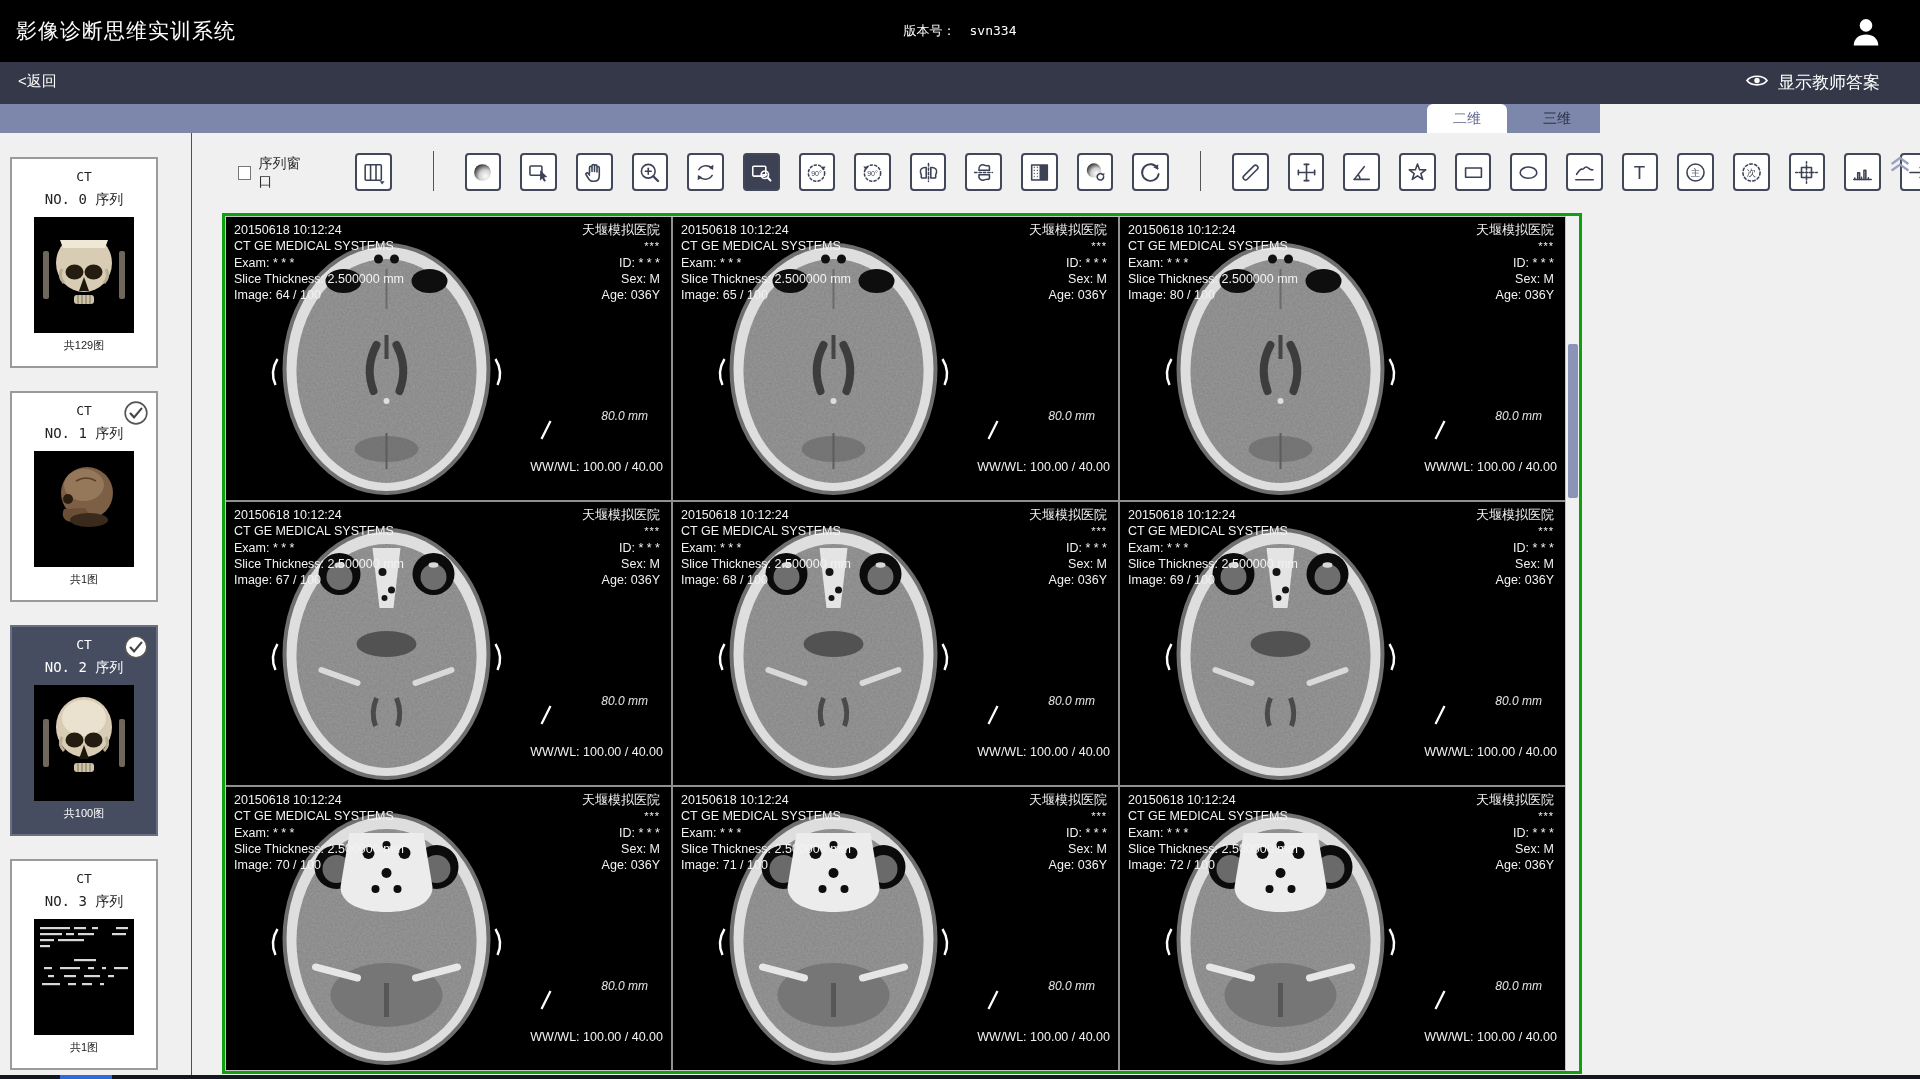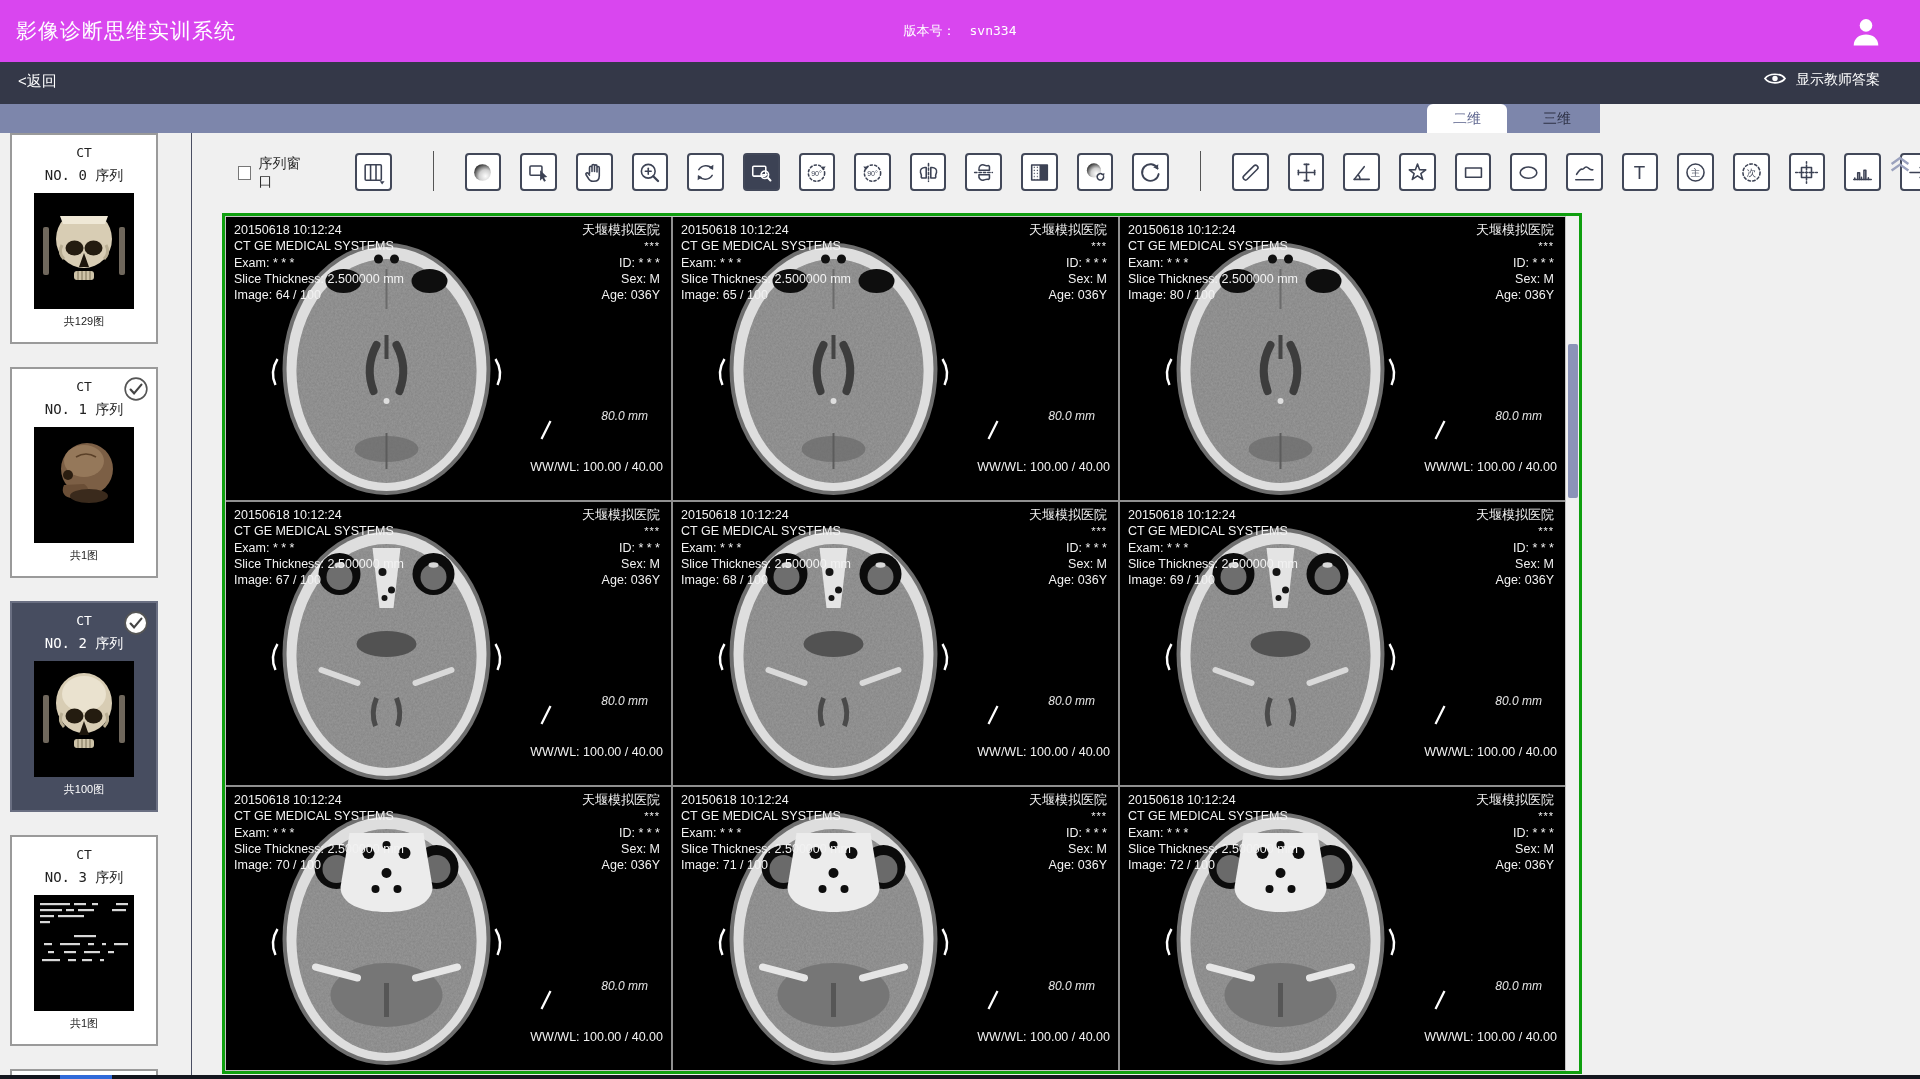--- a/index.html
+++ b/index.html
@@ -1,34 +1,34 @@
 <!DOCTYPE html>
 <html><head>
 <meta charset="utf-8">
 <style>
   html,body{margin:0;padding:0;background:#e8e8e8;font-family:"Liberation Sans",sans-serif;}
   .app{position:relative;width:1920px;height:1079px;overflow:hidden;background:#f0f0f0;}
 
   
-  .hdr{position:absolute;left:0;top:0;width:1920px;height:62px;background:#d946ef;}
+  .hdr{position:absolute;left:0;top:0;width:1920px;height:62px;background:#000000;}
   .hdr .title{position:absolute;left:16px;top:17px;font-size:21px;color:#fff;letter-spacing:1px;}
   .hdr .ver{position:absolute;left:50%;transform:translateX(-50%);top:22px;font-size:13px;color:#fff;}
   .hdr .ver b{font-weight:normal;margin-left:14px;font-family:"DejaVu Sans Mono",monospace;}
   .hdr .user{position:absolute;right:36px;top:14px;width:36px;height:36px;cursor:pointer;}
   .navbar{position:absolute;left:0;top:62px;width:1920px;height:42px;background:#343848;}
   .navbar .back{position:absolute;left:18px;top:10px;font-size:15px;color:#fff;cursor:pointer;}
-  .navbar .showans{position:absolute;right:40px;top:9px;display:flex;align-items:center;gap:9px;color:#fff;font-size:14px;cursor:pointer;}
+  .navbar .showans{position:absolute;right:40px;top:9px;display:flex;align-items:center;gap:9px;color:#fff;font-size:17px;cursor:pointer;}
   .tabstrip{position:absolute;left:0;top:104px;width:1600px;height:29px;background:#7D86AB;}
   .tabs{position:absolute;right:0;bottom:0;display:flex;}
   .tab{height:29px;line-height:29px;text-align:center;font-size:14px;cursor:pointer;}
   .tab.active{width:80px;background:#fff;color:#5a628c;border-radius:6px 6px 0 0;margin-right:7px;}
   .tab.inactive{width:86px;color:#2c3044;}
 
   
-  .sidebar{position:absolute;left:0;top:133px;width:192px;height:946px;background:#f0f0f0;border-right:1px solid #4a4f63;box-sizing:border-box;padding:0 10px 0 10px;}
+  .sidebar{position:absolute;left:0;top:133px;width:192px;height:946px;background:#f0f0f0;border-right:1px solid #4a4f63;box-sizing:border-box;padding:24px 10px 0 10px;}
   .card{position:relative;width:148px;height:211px;background:#fff;border:2px solid #9a9a9a;box-sizing:border-box;margin-bottom:23px;cursor:pointer;}
   .card .mod{text-align:center;margin-top:10px;font-family:"DejaVu Sans Mono",monospace;font-size:13px;color:#222;}
   .card .ser{text-align:center;margin-top:7px;font-family:"DejaVu Sans Mono",monospace;font-size:14px;color:#222;}
   .card .thumb{width:100px;height:116px;margin:8px auto 0 auto;background:#000;}
   .card .cnt{text-align:center;margin-top:5px;font-size:11px;color:#222;}
   .card.sel{background:#474D60;border-color:#6a6f82;}
   .card.sel .mod,.card.sel .ser,.card.sel .cnt{color:#fff;}
   .card .chk{position:absolute;top:7px;right:7px;width:26px;height:26px;}
   .card.partial{height:10px;margin-bottom:0;border-bottom:none;}
 

